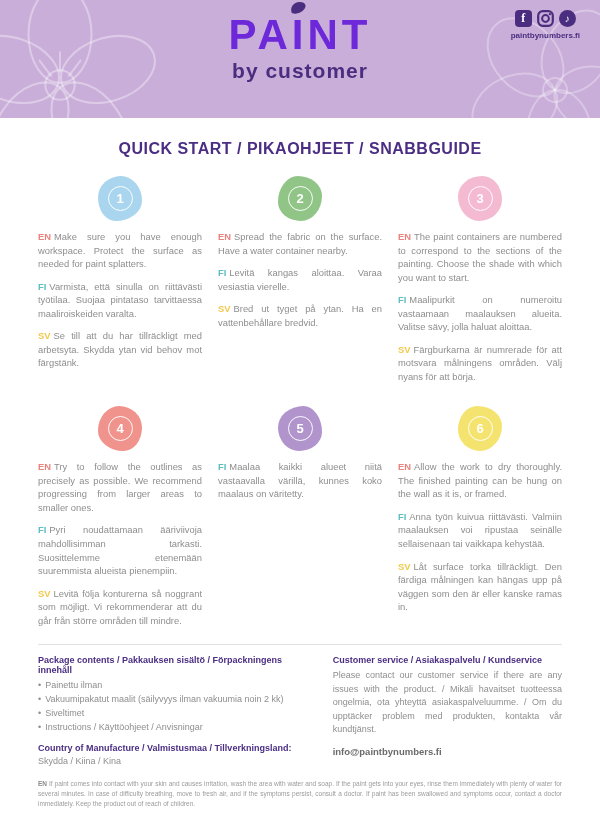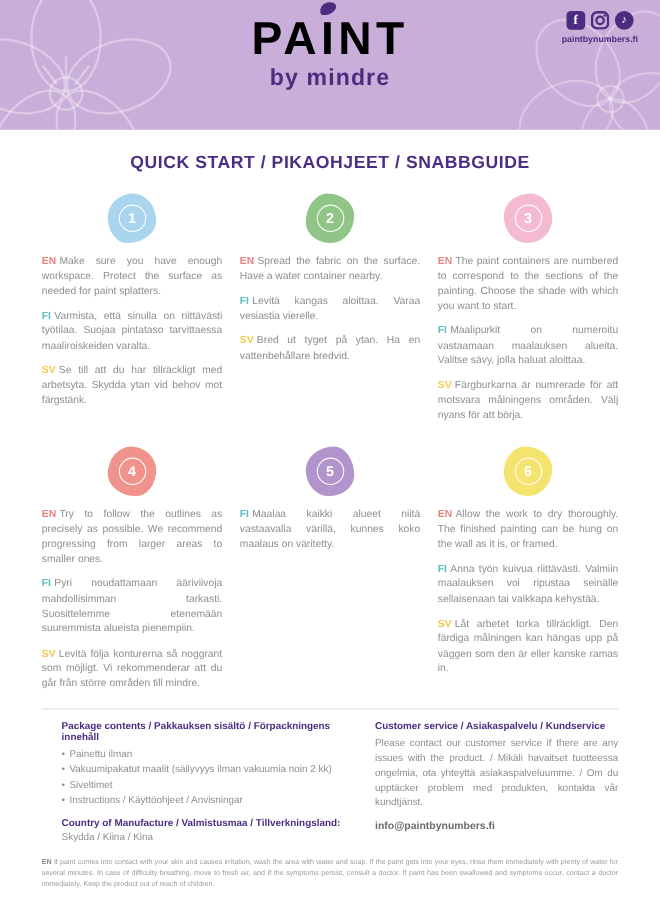--- a/index.html
+++ b/index.html
@@ -13,21 +13,21 @@
   .hdr {
     height:118px; background:var(--header_bg,#c9aed9); position:relative; overflow:hidden;
   }
   .flower { position:absolute; pointer-events:none; }
   .fl-left { left:-45px; top:-20px; width:210px; height:210px; }
   .fl-right { right:-55px; top:-10px; width:200px; height:200px; }
   .logo-wrap { position:absolute; top:14px; left:0; right:0; text-align:center; }
   .logo-main {
     display:inline-block; position:relative;
     font-size:42px; font-weight:800; letter-spacing:4px;
-    color:#000000; line-height:1;
+    color:#6d28d9; line-height:1;
   }
   .brush-icon { position:absolute; top:-13px; left:50%; transform:translateX(-58%) rotate(8deg); }
   .logo-sub {
     font-size:21px; font-weight:600; letter-spacing:1px;
     color:var(--brand_purple,#4a2d7f); margin-top:3px;
   }
   .social-wrap { position:absolute; top:10px; right:20px; text-align:center; }
   .social-row { display:flex; gap:5px; justify-content:center; }
   .soc { width:17px; height:17px; display:flex; align-items:center; justify-content:center; cursor:pointer; }
   .soc-fb { background:var(--brand_purple,#4a2d7f); border-radius:4px; color:#fff; font-weight:bold; font-size:12px; font-family:"Liberation Serif",serif; }
@@ -63,21 +63,21 @@
   .para {
     font-size:9.4px; line-height:1.44; color:var(--body_gray,#8e8e8e);
     text-align:justify; margin-bottom:9px;
   }
   .lbl { font-weight:bold; margin-right:3px; }
   .lbl-en { color:var(--label_en,#e9837d); }
   .lbl-fi { color:var(--label_fi,#5ebec2); }
   .lbl-sv { color:var(--label_sv,#f2c94c); }
   
   .divider { border:none; border-top:1px solid #e1e1e1; margin-top:8px; }
-  .foot-cols { display:flex; gap:24px; margin-top:10px;margin-left:18px; }
+  .foot-cols { display:flex; gap:24px; margin-top:10px; }
   .foot-left { flex:1.18; }
   .foot-right { flex:1; }
   .foot-h {
     font-size:9px; font-weight:bold; color:var(--title_purple,#4b2e83);
     margin-bottom:4px;
   }
   .pkg-item { font-size:9px; color:var(--body_gray,#8e8e8e); line-height:1.55; display:flex; }
   .bullet { margin-right:4px; }
   .country { margin-top:7px; font-size:9px; line-height:1.4; }
   .country-lbl { font-weight:bold; color:var(--title_purple,#4b2e83); }
@@ -118,21 +118,21 @@
       </g>
     </svg>
 
     <div class="logo-wrap">
       <div class="logo-main">
         <svg class="brush-icon" width="18" height="15" viewBox="0 0 18 15">
           <path d="M3 13 C0 8 3 2 9 1 C14 0 17 3 15 7 C13 11 8 14 3 13 Z" fill="#4a2d7f"></path>
         </svg>
         <span>PAINT</span>
       </div>
-      <div class="logo-sub">by mindre</div>
+      <div class="logo-sub">by customer</div>
     </div>
 
     <div class="social-wrap">
       <div class="social-row">
         <div class="soc soc-fb">f</div>
         <div class="soc">
           <svg width="17" height="17" viewBox="0 0 17 17">
             <rect x="1.2" y="1.2" width="14.6" height="14.6" rx="4.5" fill="none" stroke="#4a2d7f" stroke-width="2.2"></rect>
             <circle cx="8.5" cy="8.5" r="3.4" fill="none" stroke="#4a2d7f" stroke-width="2"></circle>
             <circle cx="12.9" cy="4.1" r="1.2" fill="#4a2d7f"></circle>
@@ -203,21 +203,21 @@
       </div>
 
       <div class="step">
         <div class="blob-row">
             <div class="blob" style="background: rgb(245, 227, 112);">
               <div class="blob-num">6</div>
             </div>
           </div>
         <p class="para"><span class="lbl lbl-en">EN</span><span>Allow the work to dry thoroughly. The finished painting can be hung on the wall as it is, or framed.</span></p>
         <p class="para"><span class="lbl lbl-fi">FI</span><span>Anna työn kuivua riittävästi. Valmiin maalauksen voi ripustaa seinälle sellaisenaan tai vaikkapa kehystää.</span></p>
-        <p class="para"><span class="lbl lbl-sv">SV</span><span>Låt arbetet torka tillräckligt. Den färdiga målningen kan hängas upp på väggen som den är eller kanske ramas in.</span></p>
+        <p class="para"><span class="lbl lbl-sv">SV</span><span>Låt surface torka tillräckligt. Den färdiga målningen kan hängas upp på väggen som den är eller kanske ramas in.</span></p>
       </div>
     </div>
 
     <hr class="divider">
 
     <div class="foot-cols">
       <div class="foot-left">
         <div class="foot-h">Package contents / Pakkauksen sisältö / Förpackningens innehåll</div>
         <div class="pkg-item">
             <span class="bullet">•</span>

